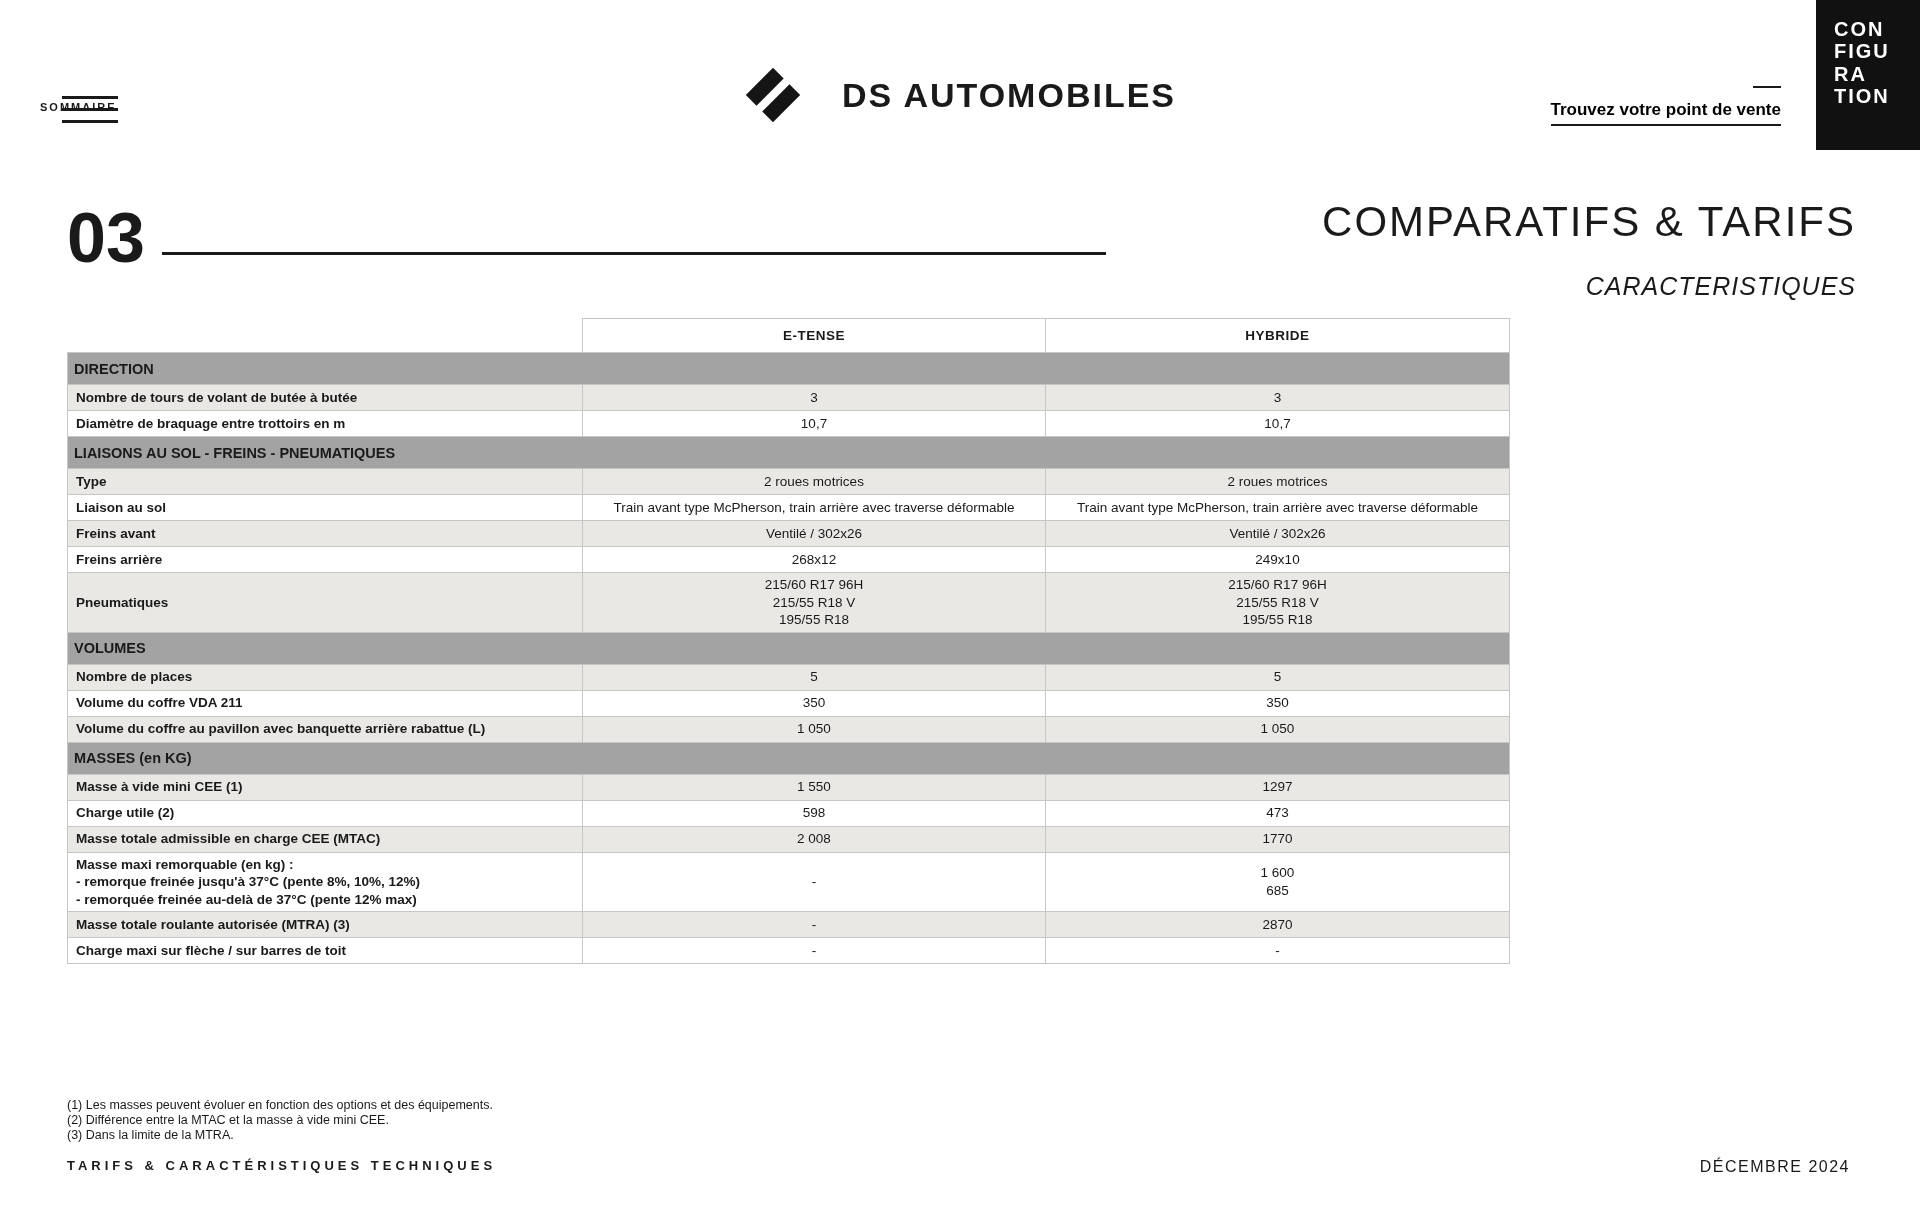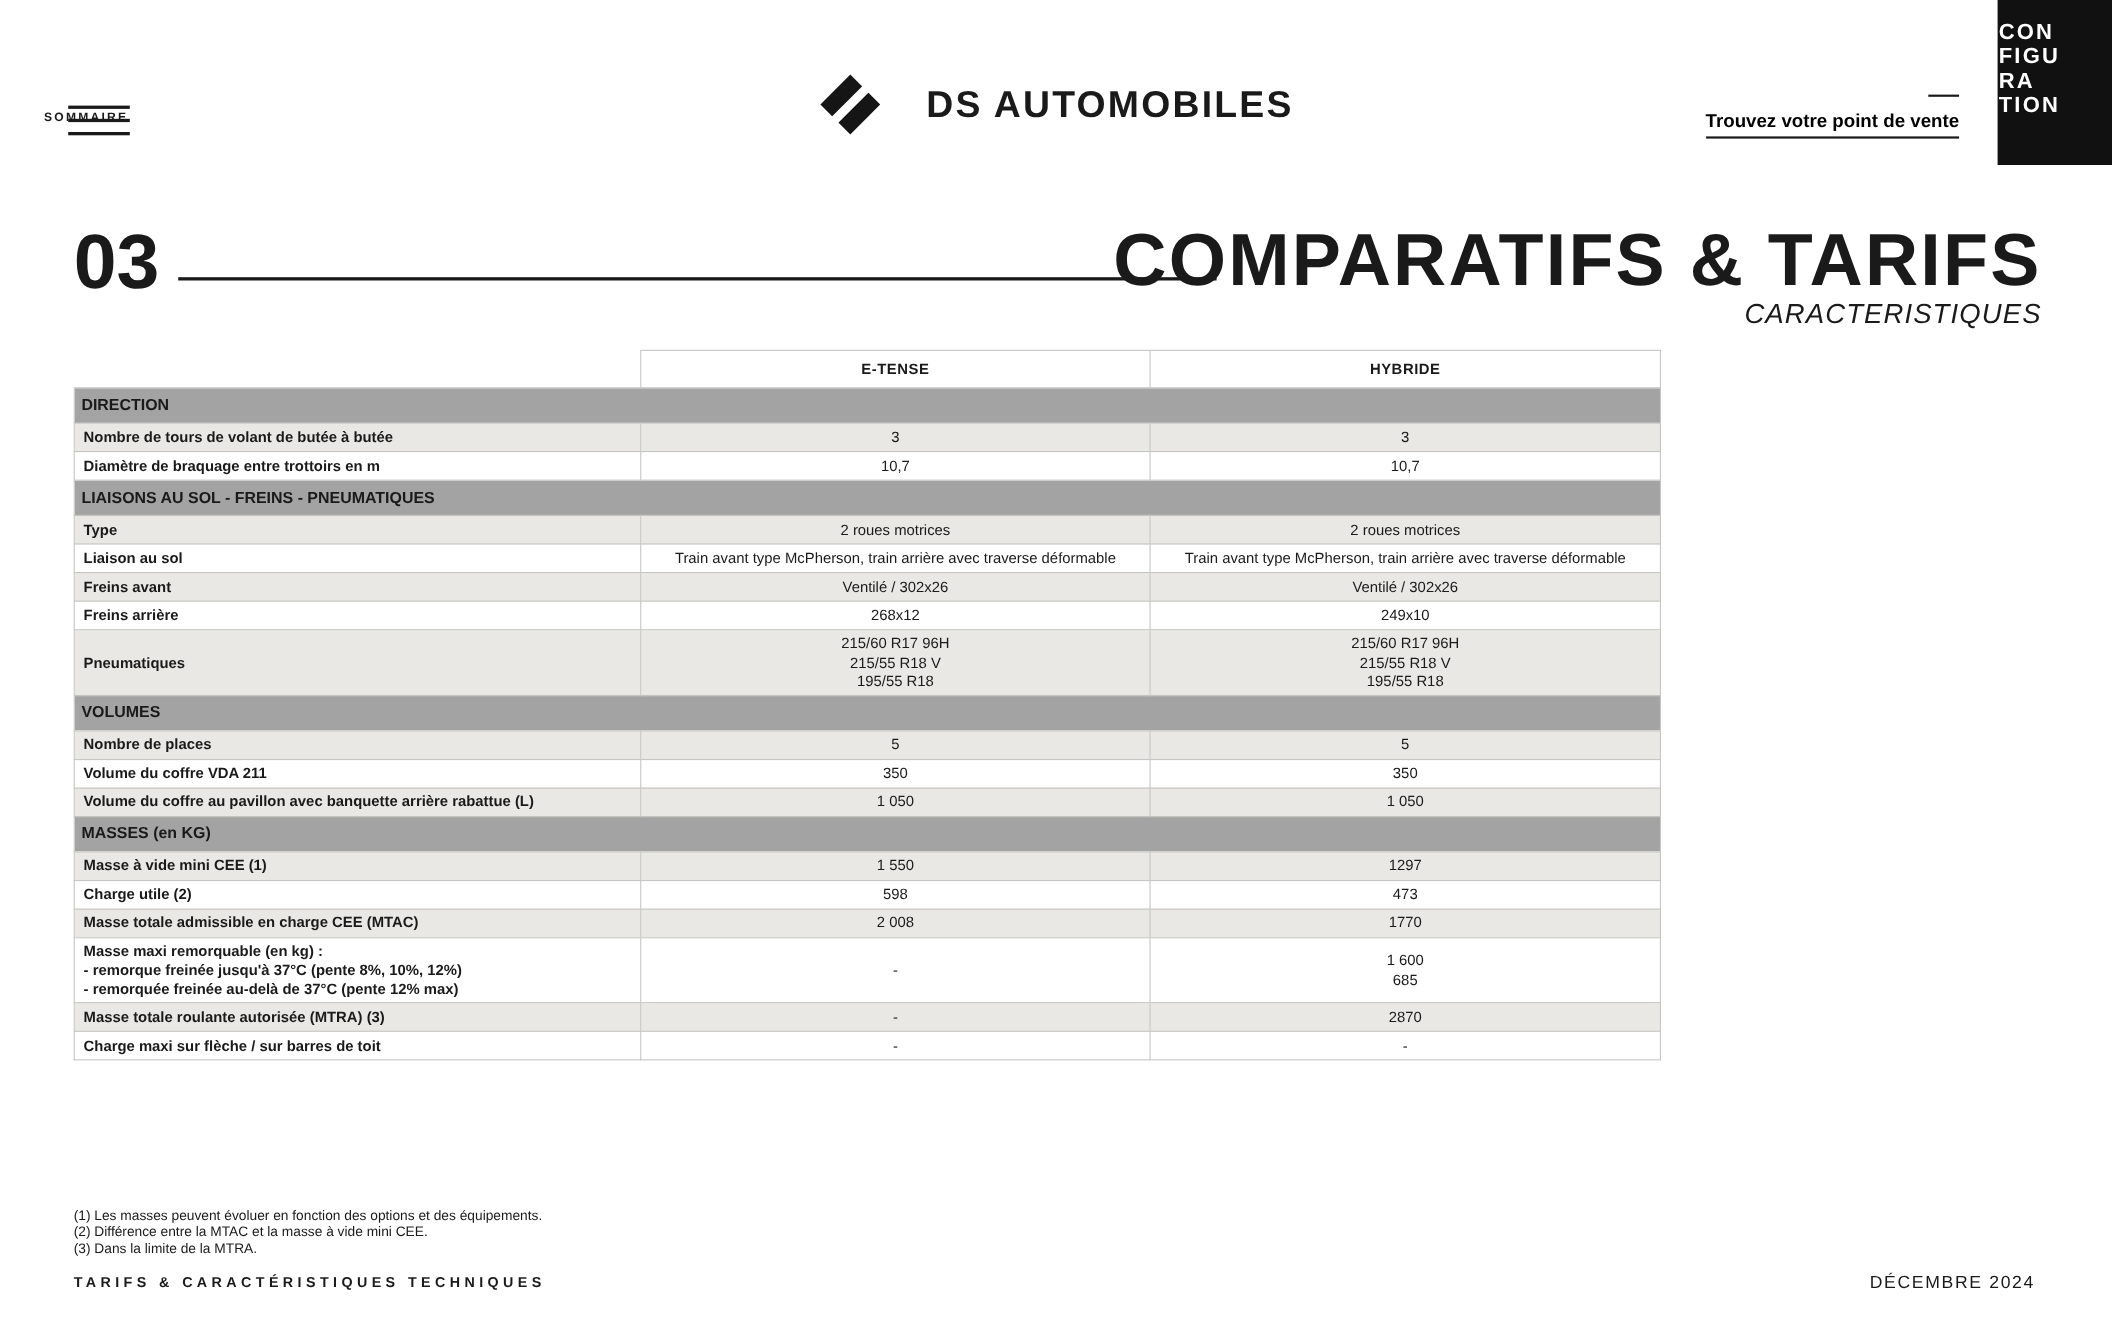--- a/index.html
+++ b/index.html
@@ -26,30 +26,30 @@
 
   .dealer-dash { position:absolute; right:139px; top:86px; width:28px; border-top:2px solid #1a1a1a; }
   .dealer {
     position:absolute; right:139px; top:100px;
     font-size:17px; font-weight:700; color:#000000; text-decoration:none;
     border-bottom:2px solid #1a1a1a; padding-bottom:4px; cursor:pointer; white-space:nowrap;
   }
 
   .config-box {
     position:absolute; right:0; top:0; width:104px; height:150px;
-    background:#111111; color:#ffffff; padding:18px 0 0 1px;
+    background:#111111; color:#ffffff; padding:18px 0 0 18px;
     font-size:20px; font-weight:700; letter-spacing:2px; line-height:1.12; cursor:pointer;
   }
 
   
   .title-number { position:absolute; left:67px; top:198px; font-size:70px; font-weight:700; }
   .title-rule { position:absolute; left:162px; top:252px; width:944px; border-top:3px solid #1a1a1a; }
   .main-title {
     position:absolute; right:64px; top:198px;
-    font-size:67px; font-weight:700; letter-spacing:2px; white-space:nowrap;margin-left:45px;
+    font-size:42px; font-weight:400; letter-spacing:2px; white-space:nowrap;margin-left:45px;
   }
   .sub-title {
     position:absolute; right:64px; top:272px;
     font-size:25px; font-style:italic; letter-spacing:1px; white-space:nowrap;
   }
 
   
   .table-wrap { position:absolute; left:67px; top:318px; width:1442px; }
   table { border-collapse:collapse; width:100%; table-layout:fixed; }
   col.c0 { width:515px; } col.c1 { width:463px; } col.c2 { width:464px; }

